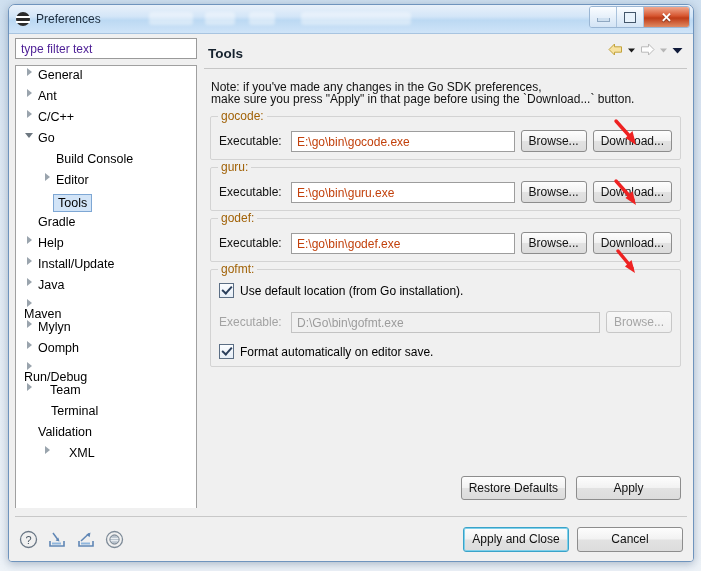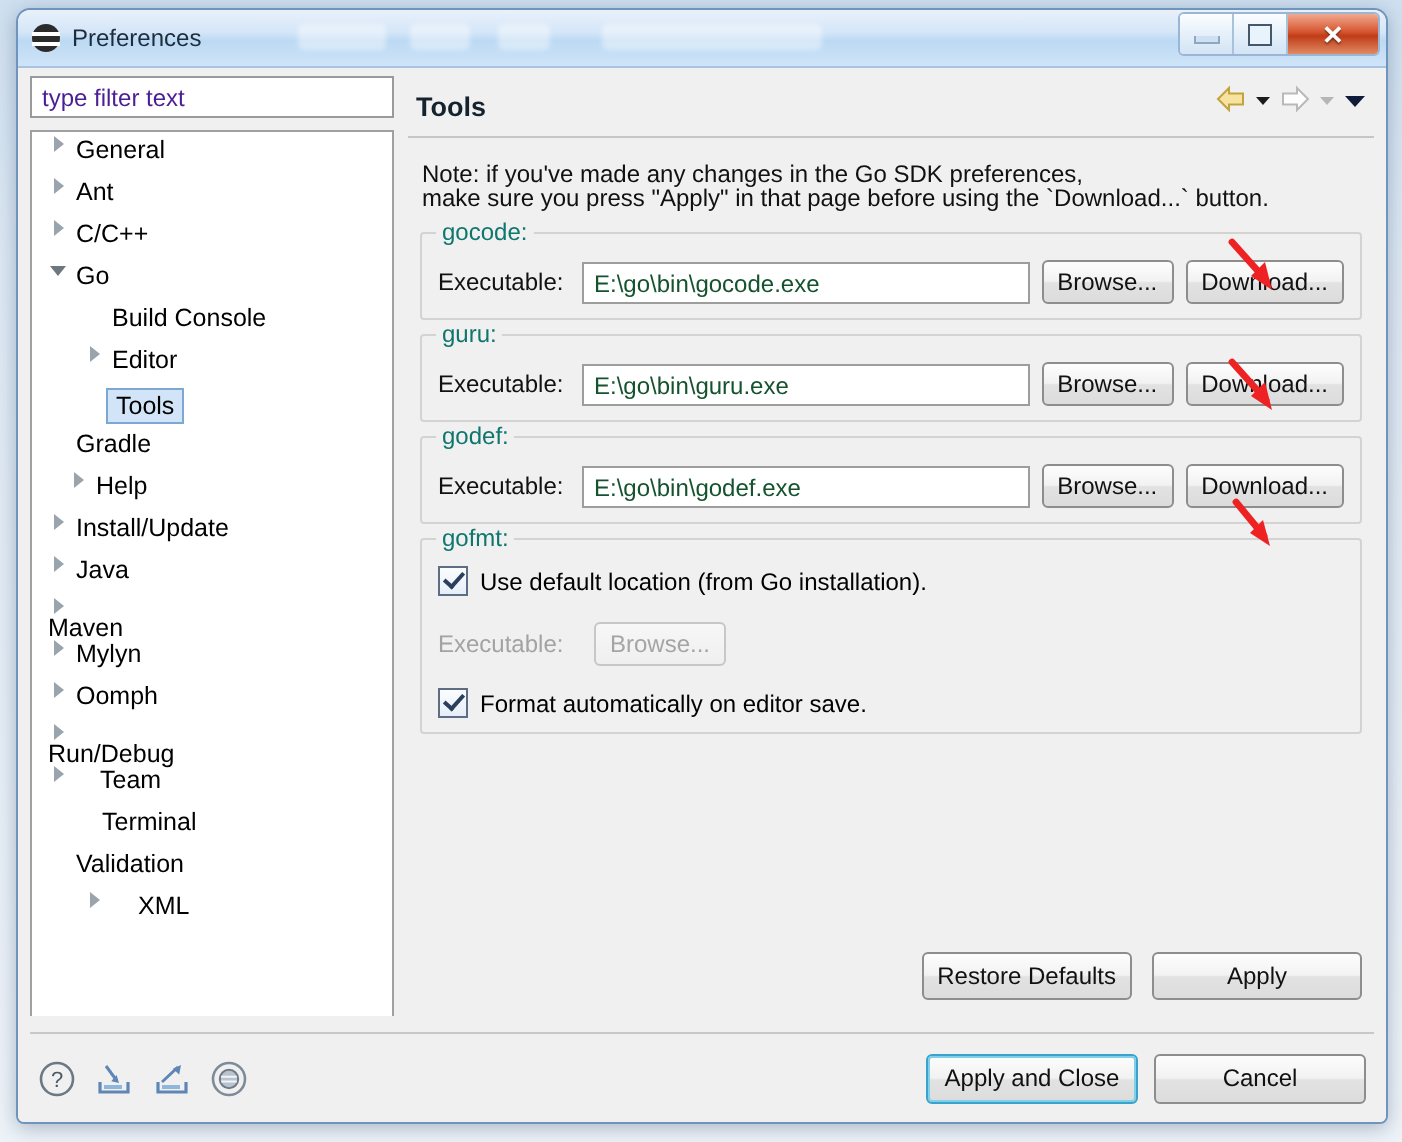--- a/index.html
+++ b/index.html
@@ -279,21 +279,21 @@
     position: relative;
     background: transparent;
   }
   .group > .glabel {
     position: absolute;
     top: -8px;
     left: 7px;
     background: #f0f0f0;
     padding: 0 3px;
     font-size: 12px;
-    color: #0f766e;
+    color: #a16207;
   }
   .grow {
     display: flex;
     align-items: center;
     margin-top: 13px;
   }
   .flabel {
     font-size: 12px;
     width: 72px;
     flex: 0 0 auto;
@@ -301,21 +301,21 @@
   }
   .flabel.disabled { color: #a3a3a3; }
   .finput {
     flex: 1 1 auto;
     height: 21px;
     border: 1px solid #9d9d9d;
     background: #fff;
     box-sizing: border-box;
     padding: 3px 4px 0 5px;
     font-size: 12px;
-    color: #14532d;
+    color: #c2410c;
     overflow: hidden;
     white-space: nowrap;
   }
   .finput.disabled {
     background: #f0f0f0;
     border-color: #c3c3c3;
     color: #9c9c9c;
   }
   .btn {
     height: 22px;
@@ -497,21 +497,21 @@
               <span class="tlabel">Editor</span>
             </div>
             <div class="tnode selected" style="padding-left: 24px;">
               <span class="twist"></span>
               <span class="tlabel">Tools</span>
             </div>
             <div class="tnode" style="padding-left: 6px;">
               <span class="twist"></span>
               <span class="tlabel">Gradle</span>
             </div>
-            <div class="tnode" style="padding-left: 16px;">
+            <div class="tnode" style="padding-left: 6px;">
               <span class="twist">
                 <i class="arrow-collapsed"></i>
               </span>
               <span class="tlabel">Help</span>
             </div>
             <div class="tnode" style="padding-left: 6px;">
               <span class="twist">
                 <i class="arrow-collapsed"></i>
               </span>
               <span class="tlabel">Install/Update</span>
@@ -639,20 +639,21 @@
           <div class="group">
             <div class="glabel">gofmt:</div>
 
             <div class="chkrow first">
               <span class="chk checked"></span>
               <span>Use default location (from Go installation).</span>
             </div>
 
             <div class="grow">
               <div class="flabel disabled">Executable:</div>
+              <div class="finput disabled">D:\Go\bin\gofmt.exe</div>
               <div class="btn disabled">Browse...</div>
             </div>
 
             <div class="chkrow">
               <span class="chk checked"></span>
               <span>Format automatically on editor save.</span>
             </div>
           </div>
 
           <div class="pane-footer">

